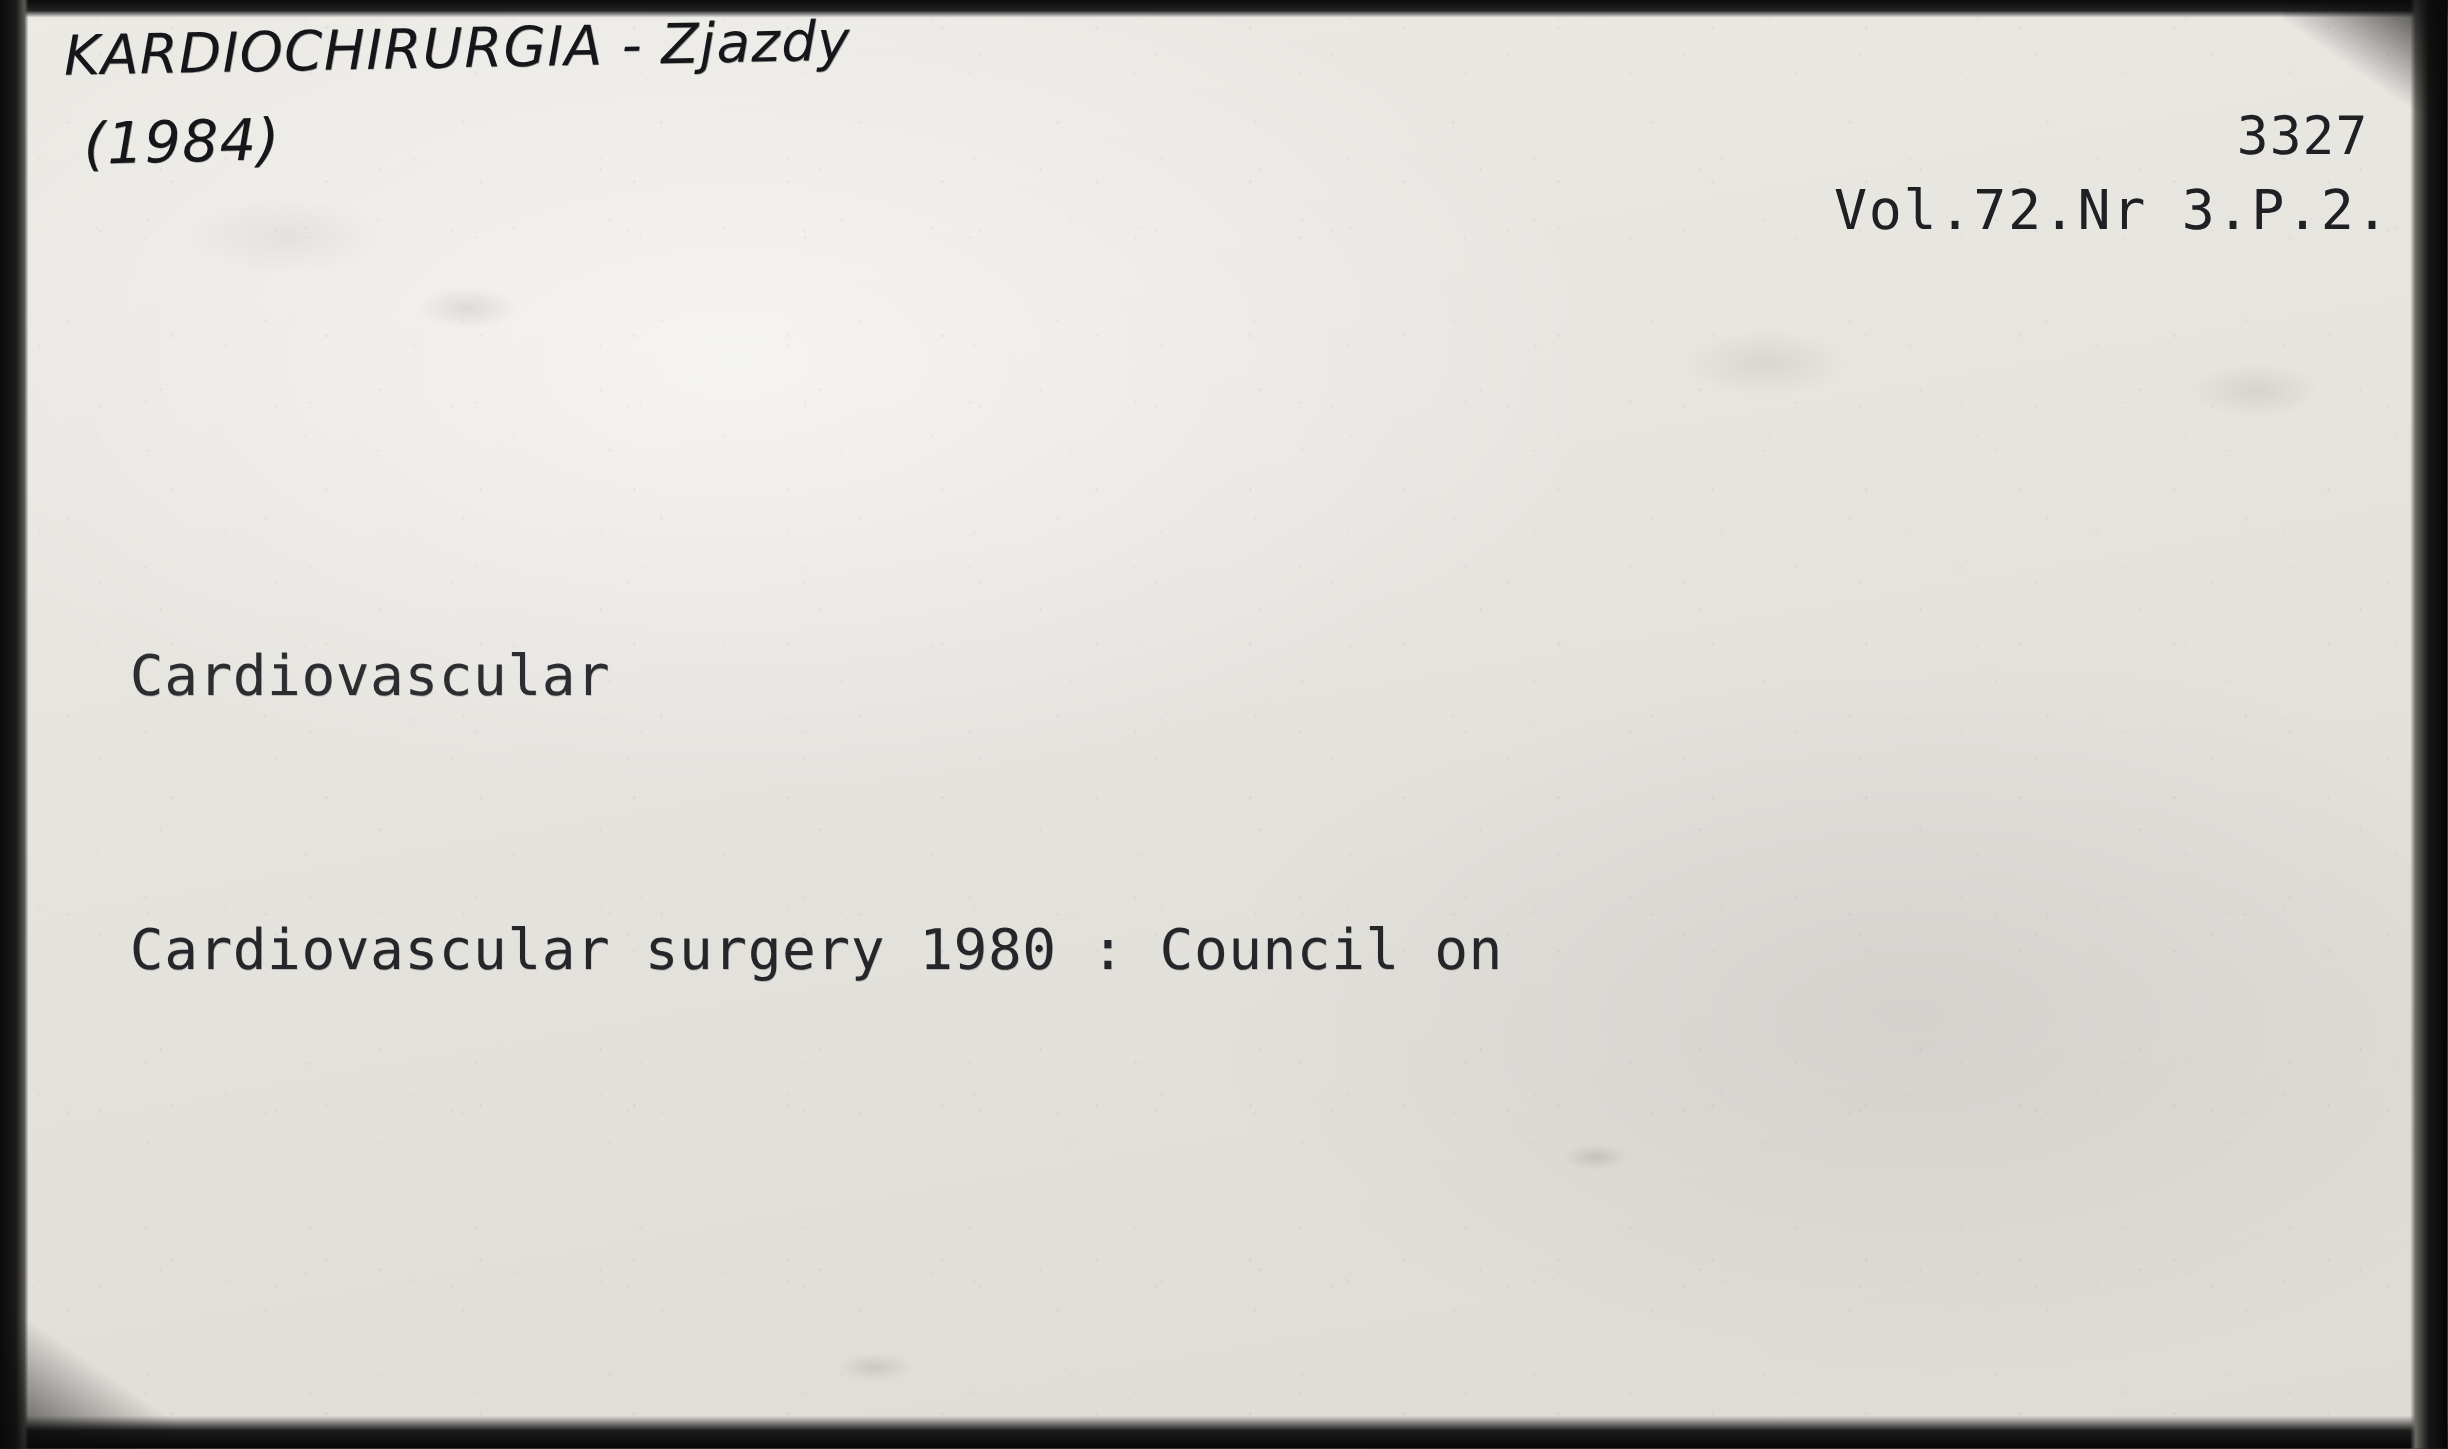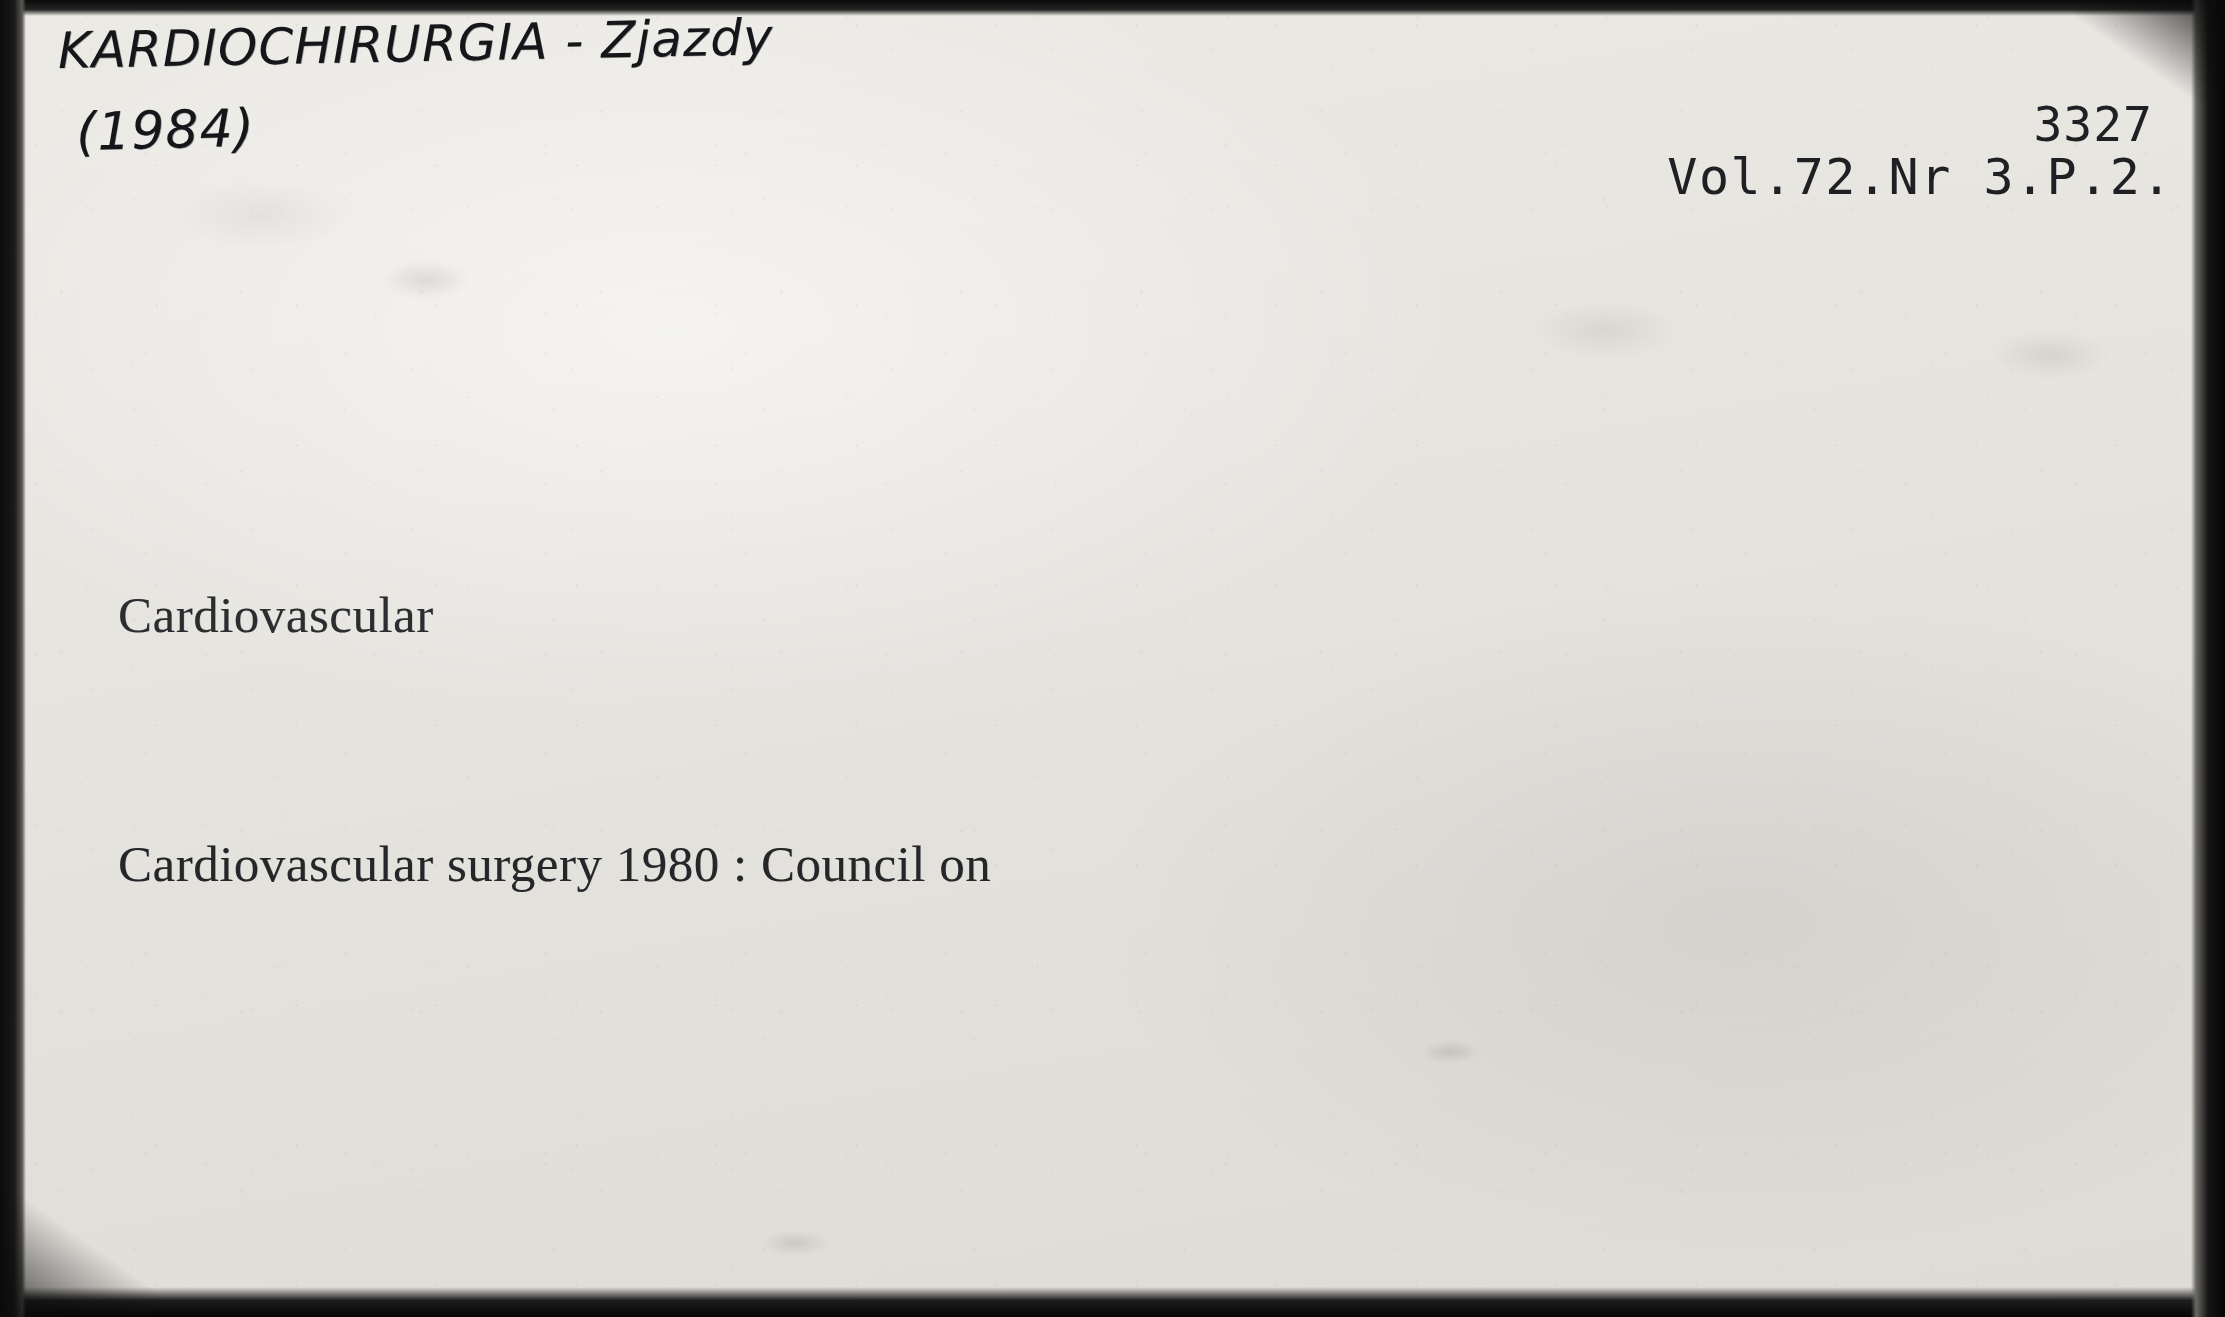--- a/index.html
+++ b/index.html
@@ -113,41 +113,40 @@
   #shelf-number {
     font-size: 48px;
     letter-spacing: 1px;
     line-height: 1;
     margin-right: 20px;
   }
   #volume-line {
     font-size: 50px;
     letter-spacing: 1.5px;
     line-height: 1;
-    margin-top: 4px;
+    margin-top: 18px;
     white-space: nowrap;
   }
 
   
   #body-block {
     position: absolute;
     left: 118px;
     top: 408px;
     width: 2020px;
     color: #26262a;
     font-size: 51px;
     line-height: 83px;
     letter-spacing: 0.5px;
     white-space: pre;
   }
   .body-line {
     display: block;
     white-space: pre;
     text-shadow: 0.5px 0.4px 0 rgba(40,40,40,.22);
-    font-family: Liberation Serif, serif;
   }
   .body-line:nth-child(odd)  { opacity: .96; }
   .body-line:nth-child(6)    { letter-spacing: 0.2px; }
 
   
   .smudge {
     position: absolute;
     border-radius: 50%;
     pointer-events: none;
   }

